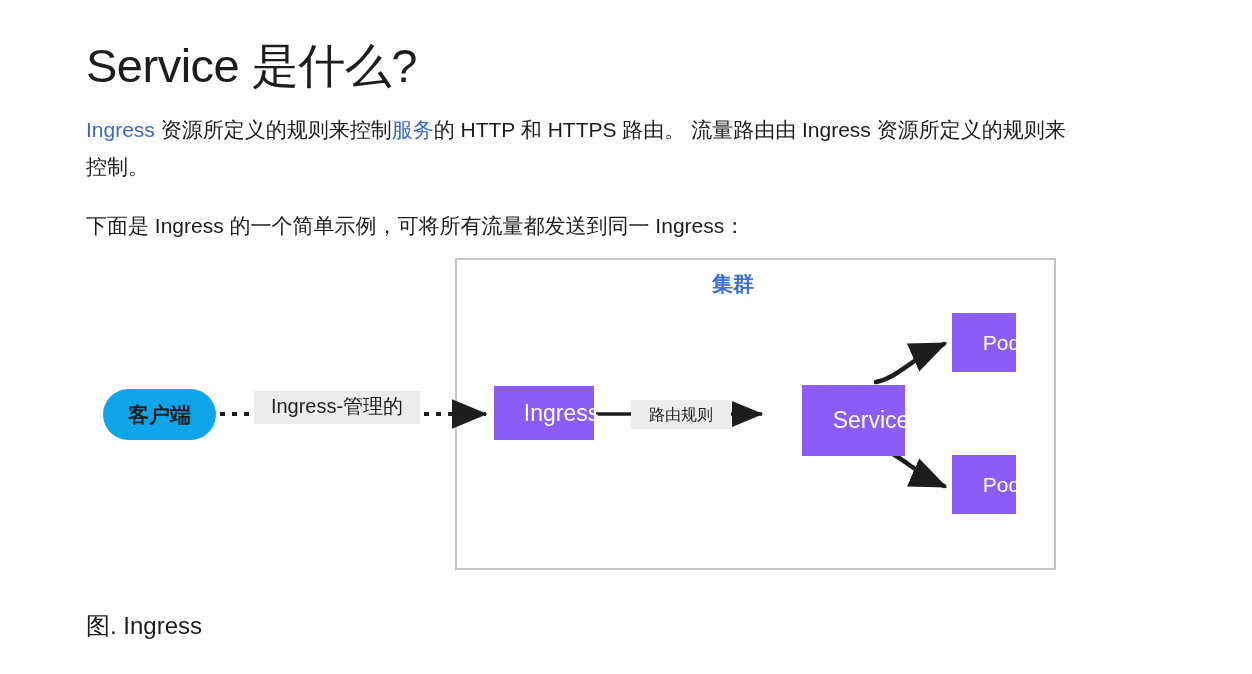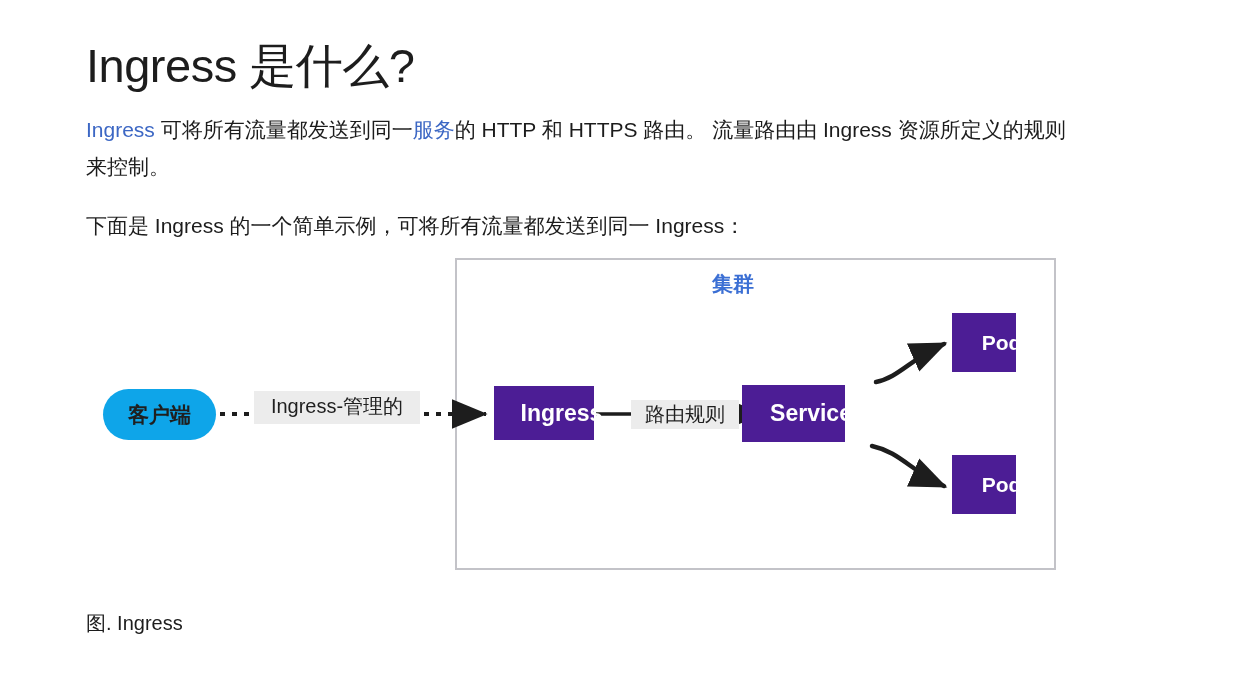--- a/index.html
+++ b/index.html
@@ -98,41 +98,41 @@
     align-items: center;
     justify-content: center;
     font-size: 21px;
     font-weight: 700;
     color: #1f1f1f;
   }
 
   
   .blue-box {
     position: absolute;
-    background: #4c1d95;
+    background: #8b5cf6;
     display: flex;
     align-items: center;
     justify-content: center;
     color: #ffffff;
-    font-weight: 700;
+    font-weight: 400;
     padding-left: 35px;
   }
   .box-ingress {
     left: 494px;
     top: 386px - 250px;
     top: 136px;
     width: 100px;
     height: 54px;
     font-size: 23px;
   }
   .box-service {
-    left: 742px;
+    left: 802px;
     top: 135px;
     width: 103px;
-    height: 57px;
+    height: 71px;
     font-size: 23px;
   }
   .box-pod-top {
     left: 952px;
     top: 63px;
     width: 64px;
     height: 59px;
     font-size: 21px;
   }
   .box-pod-bottom {
@@ -156,52 +156,52 @@
     top: 132px;
     width: 166px;
     padding: 2px 0 4px 0;
     font-size: 20px;
     line-height: 27px;
     margin-top: 9px;
   }
   .label-rules {
     left: 631px;
     top: 150px;
-    width: 108px;
+    width: 100px;
     height: 29px;
-    font-size: 20px;
+    font-size: 16px;
     line-height: 29px;
   }
 
   .svg-edges {
     position: absolute;
     left: 0;
     top: 0;
     width: 1120px;
     height: 340px;
     overflow: visible;
   }
 
   
   .caption {
     position: absolute;
     left: 86px;
     top: 610px;
-    font-size: 20px;
+    font-size: 24px;
     color: #1c1c1c;
   }
 </style>
 </head>
 <body>
 
 <div class="page">
 
-  <h1 class="doc-title">Ingress 是什么?</h1>
-
-  <p class="para para-1"><a class="link" href="#">Ingress</a><span> 可将所有流量都发送到同一</span><a class="link" href="#">服务</a><span>的 HTTP 和 HTTPS 路由。 流量路由由 Ingress 资源所定义的规则来控制。</span></p>
+  <h1 class="doc-title">Service 是什么?</h1>
+
+  <p class="para para-1"><a class="link" href="#">Ingress</a><span> 资源所定义的规则来控制</span><a class="link" href="#">服务</a><span>的 HTTP 和 HTTPS 路由。 流量路由由 Ingress 资源所定义的规则来控制。</span></p>
 
   <p class="para para-2">下面是 Ingress 的一个简单示例，可将所有流量都发送到同一 Ingress：</p>
 
   <div class="figure">
 
     <div class="cluster-box"></div>
     <div class="cluster-label">集群</div>
 
     <svg class="svg-edges" viewBox="0 0 1120 340">
       <defs>

